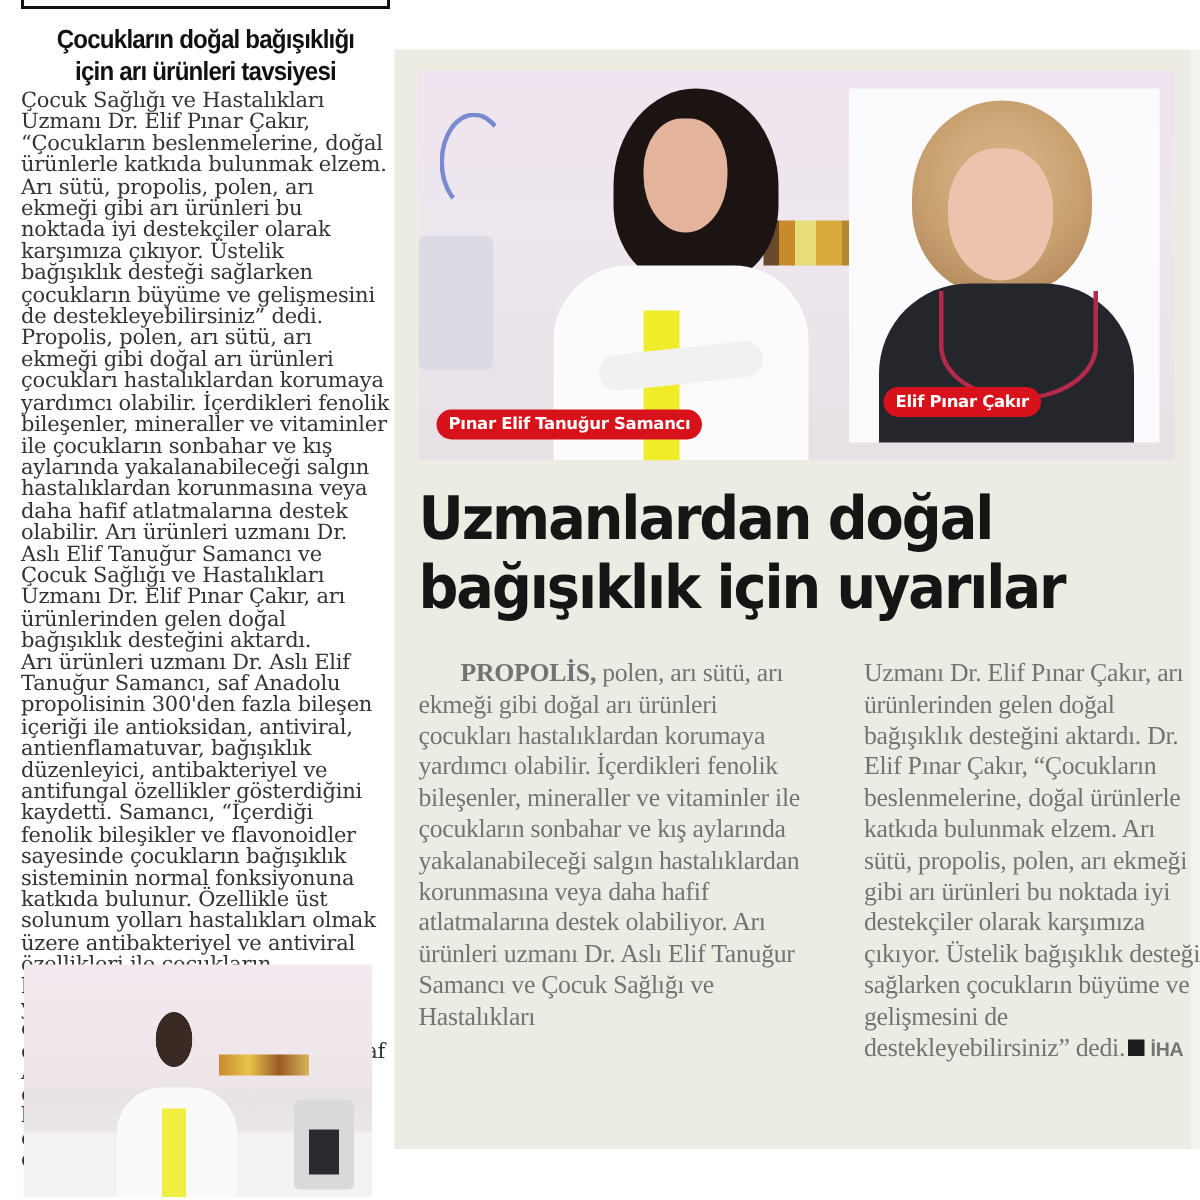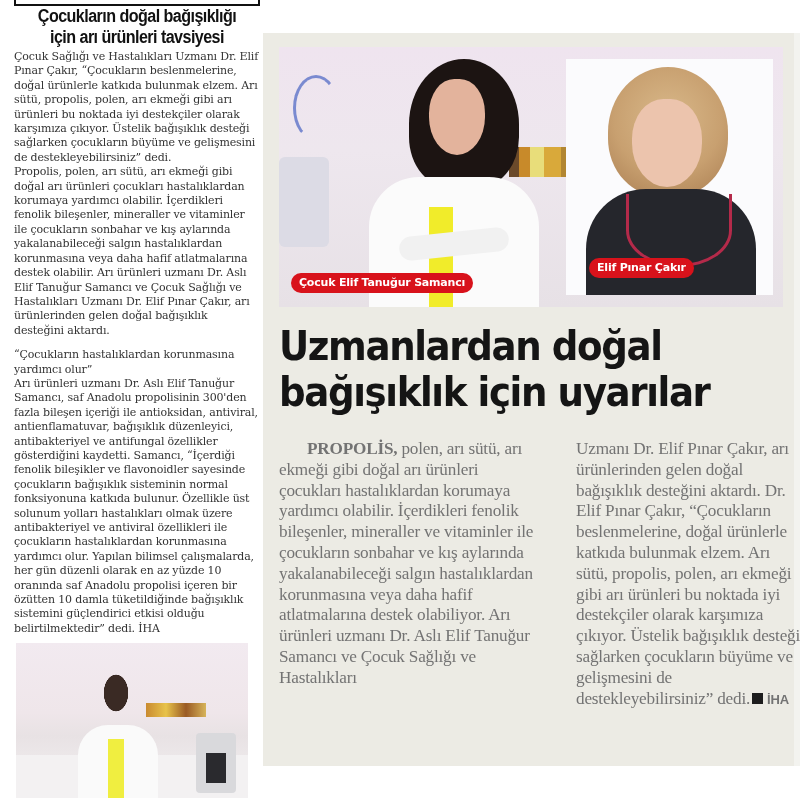--- a/index.html
+++ b/index.html
@@ -8,30 +8,30 @@
       background: #ffffff; position: relative;
       font-family: "DejaVu Serif", serif; color: #222;
     }
     
     .top-rule {
       position: absolute; left: 14px; top: 0; width: 246px; height: 6px;
       border-left: 2px solid #111; border-bottom: 2px solid #111; border-right: 2px solid #111;
       box-sizing: border-box;
     }
     .left-col {
-      position: absolute; left: 14px; top: 6px; width: 246px;
+      position: absolute; left: 14px; top: 16px; width: 246px;
     }
     .left-headline {
       font-family: "Liberation Sans", sans-serif; font-weight: bold;
       font-size: 17.5px; line-height: 21px; text-align: center;
       color: #111; margin: 0; letter-spacing: -0.6px;
       transform: scaleX(0.92); transform-origin: center;
     }
     .left-body {
-      font-family: "DejaVu Serif", serif; font-size: 11px; line-height: 14.4px;
+      font-family: "DejaVu Serif", serif; font-size: 14px; line-height: 14.4px;
       color: #333; margin: 2px 0 0 0; letter-spacing: -0.15px;
     }
     .left-body p { margin: 0; }
     .left-body p.gap { margin-top: 10px; }
     .left-photo {
       position: absolute; left: 16px; top: 643px; width: 232px; height: 155px;
       background:
         radial-gradient(ellipse 20px 30px at 100px 50px, #3a2a24 60%, transparent 62%),
         radial-gradient(ellipse 14px 18px at 102px 52px, #e2b9a3 70%, transparent 72%),
         linear-gradient(180deg, #f2eaf0 0%, #efe6ea 45%, #e8e2e4 60%, #f4f2f3 100%);
@@ -134,21 +134,20 @@
 
 <div class="top-rule"></div>
 <div class="left-col">
   <h2 class="left-headline">
     <span>Çocukların doğal bağışıklığı</span><br>
     <span>için arı ürünleri tavsiyesi</span>
   </h2>
   <div class="left-body">
     <p>Çocuk Sağlığı ve Hastalıkları Uzmanı Dr. Elif Pınar Çakır, “Çocukların beslenmelerine, doğal ürünlerle katkıda bulunmak elzem. Arı sütü, propolis, polen, arı ekmeği gibi arı ürünleri bu noktada iyi destekçiler olarak karşımıza çıkıyor. Üstelik bağışıklık desteği sağlarken çocukların büyüme ve gelişmesini de destekleyebilirsiniz” dedi.</p>
     <p>Propolis, polen, arı sütü, arı ekmeği gibi doğal arı ürünleri çocukları hastalıklardan korumaya yardımcı olabilir. İçerdikleri fenolik bileşenler, mineraller ve vitaminler ile çocukların sonbahar ve kış aylarında yakalanabileceği salgın hastalıklardan korunmasına veya daha hafif atlatmalarına destek olabilir. Arı ürünleri uzmanı Dr. Aslı Elif Tanuğur Samancı ve Çocuk Sağlığı ve Hastalıkları Uzmanı Dr. Elif Pınar Çakır, arı ürünlerinden gelen doğal bağışıklık desteğini aktardı.</p>
-    <p class="gap">“Çocukların hastalıklardan korunmasına yardımcı olur”</p>
     <p>Arı ürünleri uzmanı Dr. Aslı Elif Tanuğur Samancı, saf Anadolu propolisinin 300'den fazla bileşen içeriği ile antioksidan, antiviral, antienflamatuvar, bağışıklık düzenleyici, antibakteriyel ve antifungal özellikler gösterdiğini kaydetti. Samancı, “İçerdiği fenolik bileşikler ve flavonoidler sayesinde çocukların bağışıklık sisteminin normal fonksiyonuna katkıda bulunur. Özellikle üst solunum yolları hastalıkları olmak üzere antibakteriyel ve antiviral özellikleri ile çocukların hastalıklardan korunmasına yardımcı olur. Yapılan bilimsel çalışmalarda, her gün düzenli olarak en az yüzde 10 oranında saf Anadolu propolisi içeren bir özütten 10 damla tüketildiğinde bağışıklık sistemini güçlendirici etkisi olduğu belirtilmektedir” dedi. İHA</p>
   </div>
 </div>
 <div class="left-photo">
   <div class="lp-bench"></div>
   <div class="lp-shelf"></div>
   <div class="lp-coat"></div>
   <div class="lp-shirt"></div>
   <div class="lp-microscope"></div>
 </div>
@@ -165,21 +164,21 @@
   <div class="ph1-coat"></div>
   <div class="ph1-shirt"></div>
   <div class="ph1-arm"></div>
   <div class="ph2-frame">
     <div class="ph2-hair"></div>
     <div class="ph2-face"></div>
     <div class="ph2-body"></div>
     <div class="ph2-scope"></div>
   </div>
 </div>
-<div class="caption caption-1">Çocuk Elif Tanuğur Samancı</div>
+<div class="caption caption-1">Pınar Elif Tanuğur Samancı</div>
 <div class="caption caption-2">Elif Pınar Çakır</div>
 
 <h1 class="headline">
   <span>Uzmanlardan doğal</span><br>
   <span>bağışıklık için uyarılar</span>
 </h1>
 
 <div class="col col-1">
   <p><span class="lead">PROPOLİS,</span><span> polen, arı sütü, arı ekmeği gibi doğal arı ürünleri çocukları hastalıklardan korumaya yardımcı olabilir. İçerdikleri fenolik bileşenler, mineraller ve vitaminler ile çocukların sonbahar ve kış aylarında yakalanabileceği salgın hastalıklardan korunmasına veya daha hafif atlatmalarına destek olabiliyor. Arı ürünleri uzmanı Dr. Aslı Elif Tanuğur Samancı ve Çocuk Sağlığı ve Hastalıkları</span></p>
 </div>

